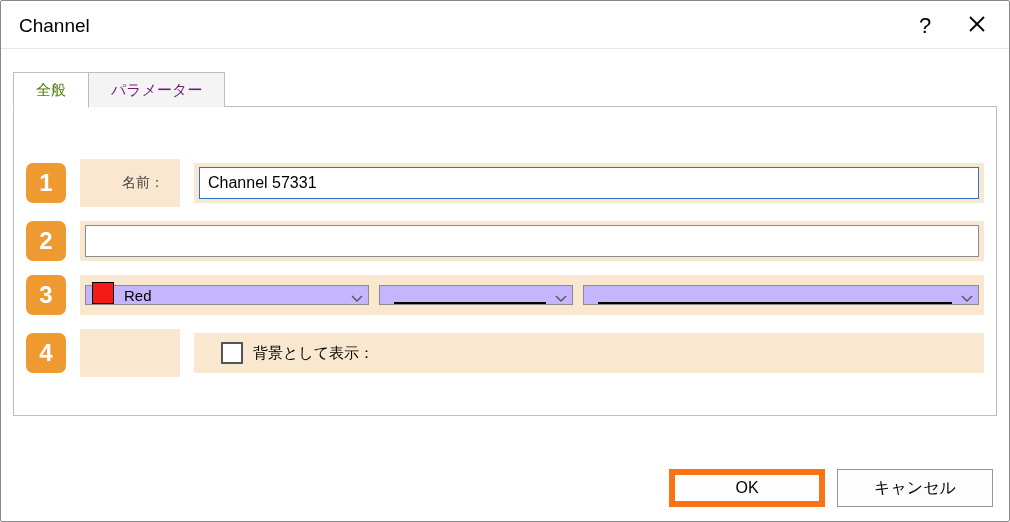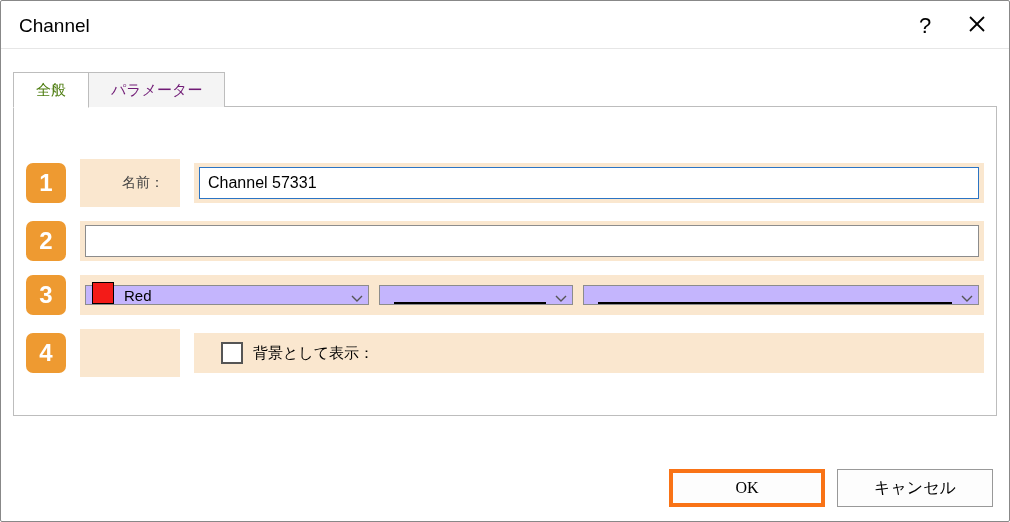--- a/index.html
+++ b/index.html
@@ -201,22 +201,21 @@
     height: 38px;
     border: 1px solid #999;
     background: #fdfdfd;
     font-size: 16px;
     display: flex;
     align-items: center;
     justify-content: center;
     cursor: pointer;
   }
   .btn.primary {
-    border: 4px solid #f97316;
-    font-family: Liberation Serif, serif;
+    border: 6px solid #f97316;
   }
 </style>
 </head>
 <body>
 
 <div class="titlebar">
   <div class="title">Channel</div>
   <div class="help-btn">
     <span>?</span>
   </div>

